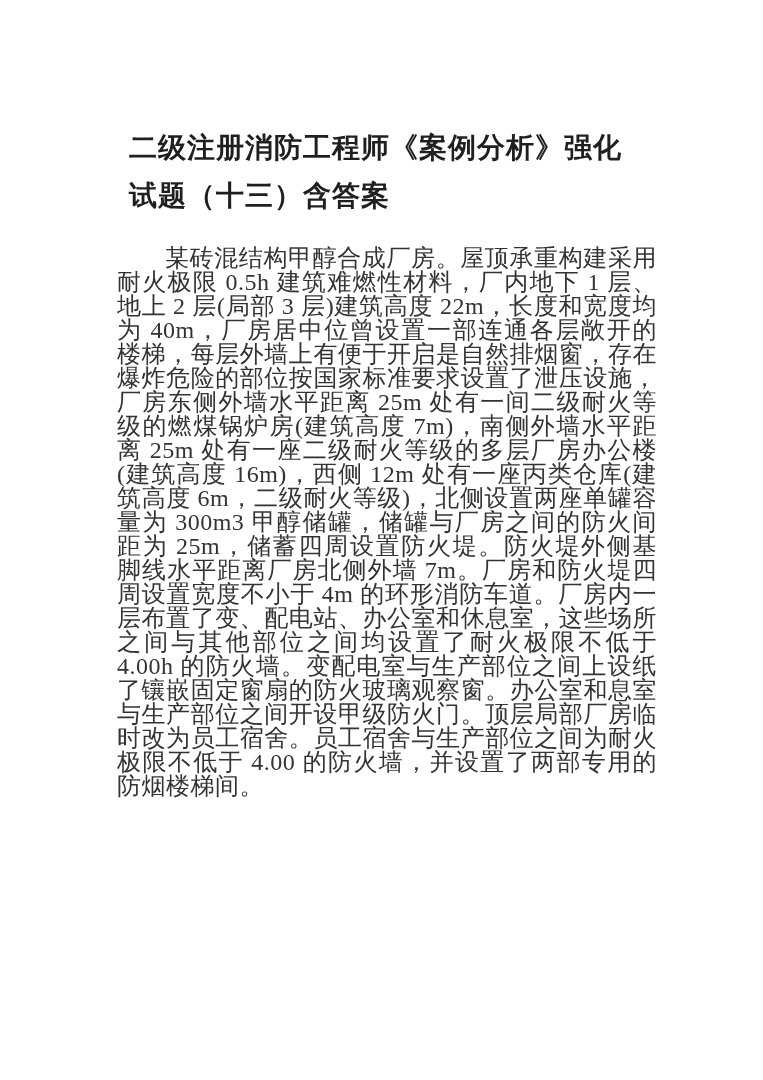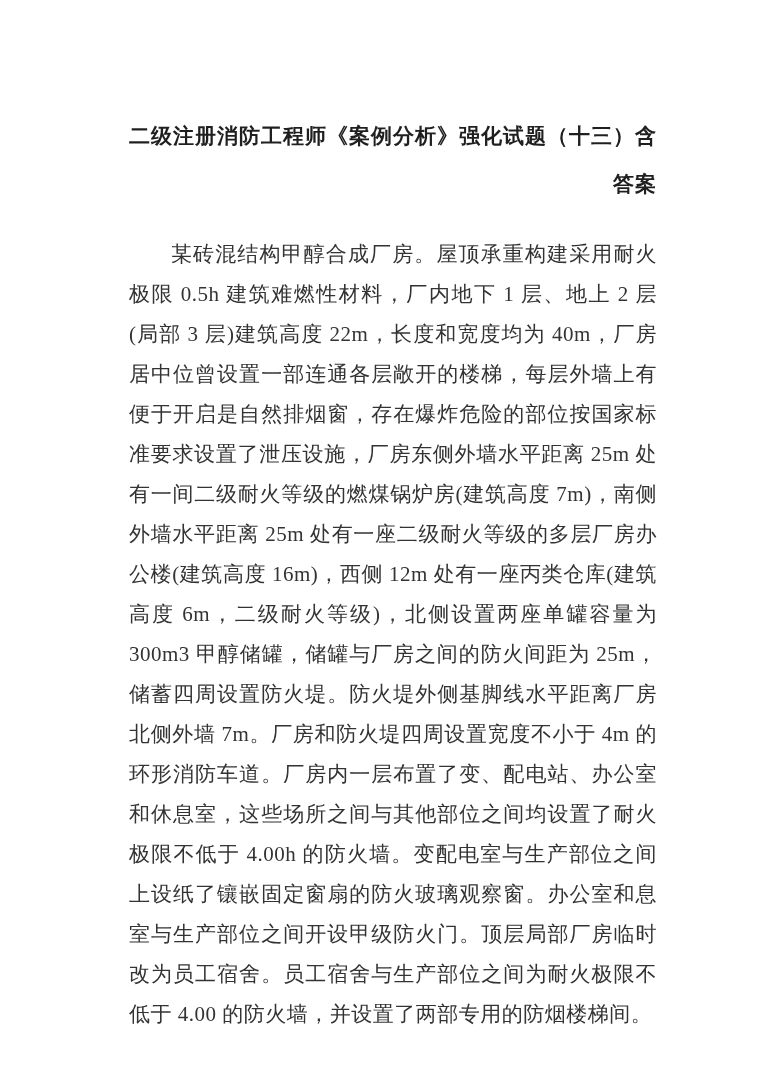--- a/index.html
+++ b/index.html
@@ -14,34 +14,34 @@
   }
   .page {
     box-sizing: border-box;
     width: 763px;
     height: 1080px;
     padding: 112px 106px 0 117px;
     background: #ffffff;
     font-family: "Liberation Serif", "DejaVu Serif", serif;
   }
   .doc-title {
-    margin: 0;
+    margin: 12px;
     padding: 0;
-    font-size: 21px;
+    font-size: 28px;
     font-weight: bold;
     line-height: 48px;
     letter-spacing: 1px;
     color: #1f1f1f;
-    text-align: right;
+    text-align: left;
   }
   .body-para {
-    margin: 26px 0 0 12px;
+    margin: 26px 0 0 0;
     padding: 0;
-    font-size: 21px;
-    line-height: 40px;
+    font-size: 24px;
+    line-height: 24px;
     letter-spacing: 0.5px;
     color: #333333;
     text-align: justify;
     text-justify: inter-ideograph;
     text-indent: 2em;
   }
   .body-para.second {
     margin-top: 36px;
   }
 </style>

